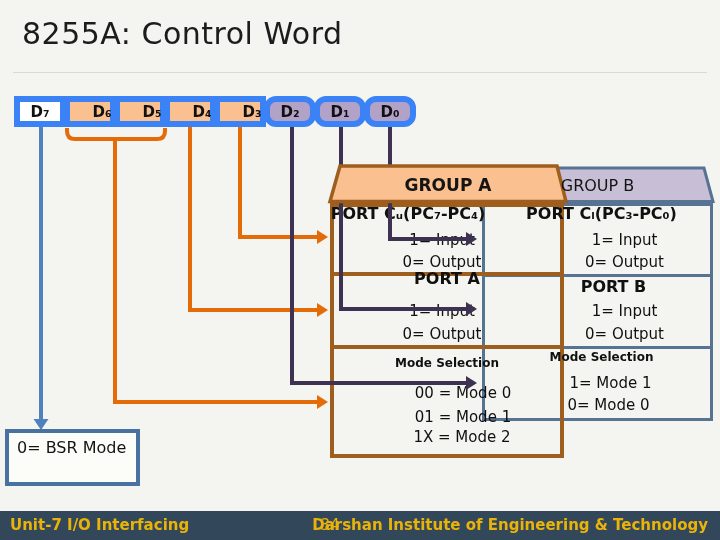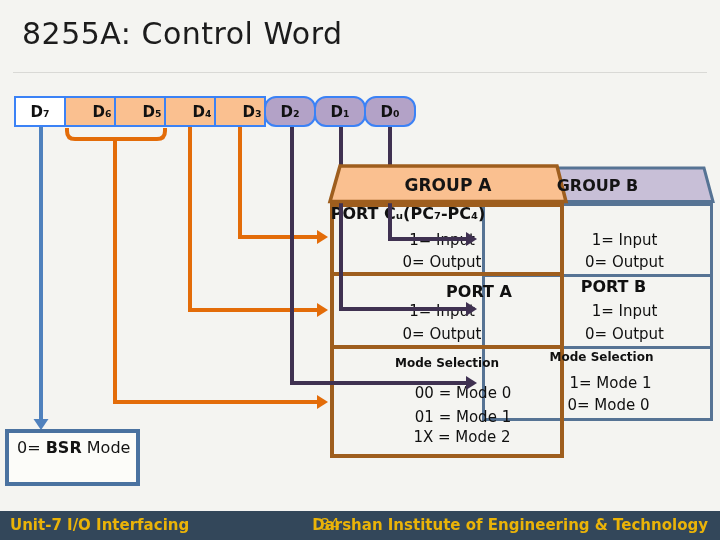--- a/index.html
+++ b/index.html
@@ -6,47 +6,47 @@
   .slide{
     position:relative;width:720px;height:540px;background:#f4f4f1;
     font-family:"DejaVu Sans","Liberation Sans",sans-serif;overflow:hidden;
   }
   .abs{position:absolute;}
   .title{left:22px;top:16px;font-size:30px;color:#1c1c1c;letter-spacing:0.5px;white-space:nowrap;}
   .title-rule{left:13px;top:72px;width:694px;height:1px;background:#d9d9d6;}
 
   
   .bits{left:14px;top:96px;display:flex;}
-  .bit{box-sizing:border-box;width:52px;height:31px;margin-left:-2px;border:2px solid #3b82f6;
+  .bit{box-sizing:border-box;width:52px;height:31px;margin-left:-2px;border:6px solid #3b82f6;
        display:flex;align-items:center;justify-content:center;
        font-weight:bold;font-size:15px;color:#111;}
   .bit:first-child{margin-left:0;}
   .bit-d7{background:#ffffff;}
   .bit-ga{background:#FAC090;padding-left:24px;}
   .bit-gb{background:#B3A2C7;border-radius:12px;}
 
   
   .bodyA{left:330px;top:203px;width:234px;height:255px;border:4px solid #9E5E1E;box-sizing:border-box;}
   .bodyB{left:482px;top:203px;width:231px;height:218px;border:3px solid #567394;box-sizing:border-box;}
   .divB{left:482px;width:231px;height:3px;background:#567394;}
   .divA{left:330px;width:234px;height:4px;background:#9E5E1E;}
 
   
   .t{position:absolute;white-space:nowrap;color:#101010;font-size:15px;text-align:center;}
   .colA{left:330px;width:234px;}
   .colB{left:482px;width:231px;}
-  .bold{font-weight:bold;}
+  .bold{font-weight:normal;}
   .ttl{font-weight:bold;font-size:16px;}
   .ttl-big{font-weight:bold;font-size:12px;}
 
   svg.layer{position:absolute;left:0;top:0;pointer-events:none;}
 
   
   .hLabelA{left:330px;top:175px;width:236px;text-align:center;font-weight:bold;font-size:17px;color:#141414;}
-  .hLabelB{left:482px;top:176px;width:231px;text-align:center;font-weight:bold;font-size:16px;color:#141414;}
+  .hLabelB{left:482px;top:176px;width:231px;text-align:center;font-weight:normal;font-size:16px;color:#141414;}
 
   
   .ioBox{left:5px;top:429px;width:135px;height:57px;border:4px solid #4A72A0;background:#fcfcf9;
          box-sizing:border-box;padding:3px 0 0 8px;font-size:16px;color:#141414;line-height:23px;white-space:nowrap;}
 
   
   .footer{left:0;top:511px;width:720px;height:43px;background:#33475A;color:#eab308;font-size:15px;line-height:29px;}
   .footer-left{position:absolute;left:10px;top:0;font-weight:600;}
   .footer-page{position:absolute;left:318px;top:0;width:24px;text-align:center;}
   .footer-right{position:absolute;right:12px;top:0;font-weight:600;}
@@ -75,29 +75,30 @@
   <div class="abs divB" style="top:346px;"></div>
 
   <div class="abs bodyA"></div>
   <div class="abs divA" style="top:272px;"></div>
   <div class="abs divA" style="top:345px;"></div>
 
   <div class="t colA ttl" style="top:204px;transform:translateX(-39px);">PORT Cᵤ(PC₇-PC₄)</div>
   <div class="t colA" style="top:231px;transform:translateX(-5px);">1= Input</div>
   <div class="t colA" style="top:253px;transform:translateX(-5px);">0= Output</div>
 
-  <div class="t colA ttl" style="top:282px;padding-left:32px;">PORT A</div>
+  <div class="t colA ttl" style="top:269px;">PORT A</div>
   <div class="t colA" style="top:302px;transform:translateX(-5px);">1= Input</div>
   <div class="t colA" style="top:325px;transform:translateX(-5px);">0= Output</div>
 
   <div class="t colA ttl-big" style="top:356px;">Mode Selection</div>
   <div class="t colA" style="top:384px;transform:translateX(16px);">00 = Mode 0</div>
   <div class="t colA" style="top:408px;transform:translateX(16px);">01 = Mode 1</div>
   <div class="t colA" style="top:428px;transform:translateX(15px);">1X = Mode 2</div>
 
+  <div class="t colB ttl" style="top:204px;transform:translateX(4px);">PORT Cₗ(PC₃-PC₀)</div>
   <div class="t colB" style="top:231px;transform:translateX(27px);">1= Input</div>
   <div class="t colB" style="top:253px;transform:translateX(27px);">0= Output</div>
 
   <div class="t colB ttl" style="top:277px;transform:translateX(16px);">PORT B</div>
   <div class="t colB" style="top:302px;transform:translateX(27px);">1= Input</div>
   <div class="t colB" style="top:325px;transform:translateX(27px);">0= Output</div>
 
   <div class="t colB ttl-big" style="top:350px;transform:translateX(4px);">Mode Selection</div>
   <div class="t colB" style="top:374px;transform:translateX(13px);">1= Mode 1</div>
   <div class="t colB" style="top:396px;transform:translateX(11px);">0= Mode 0</div>

